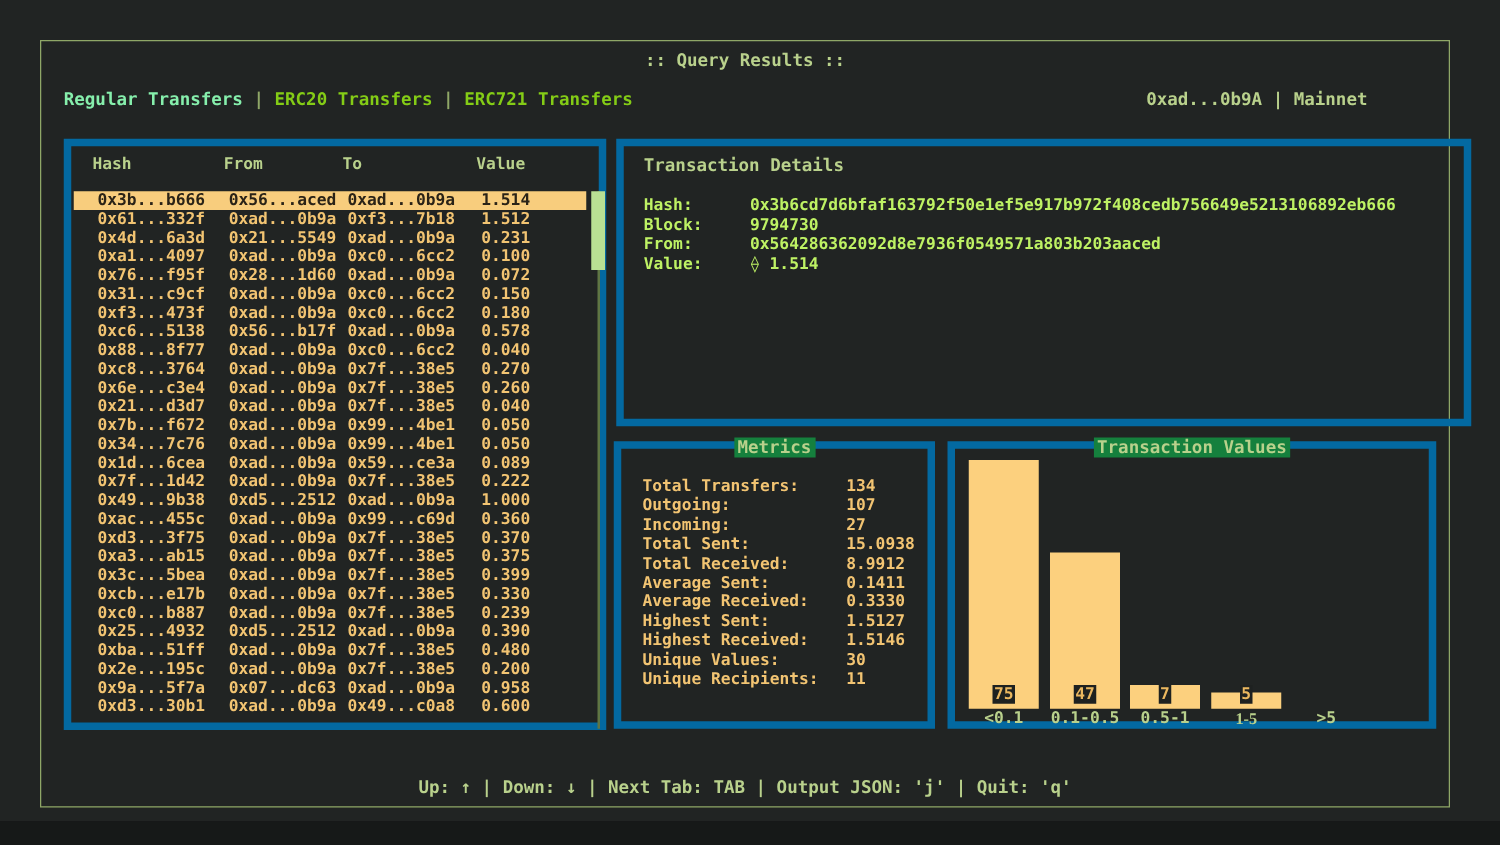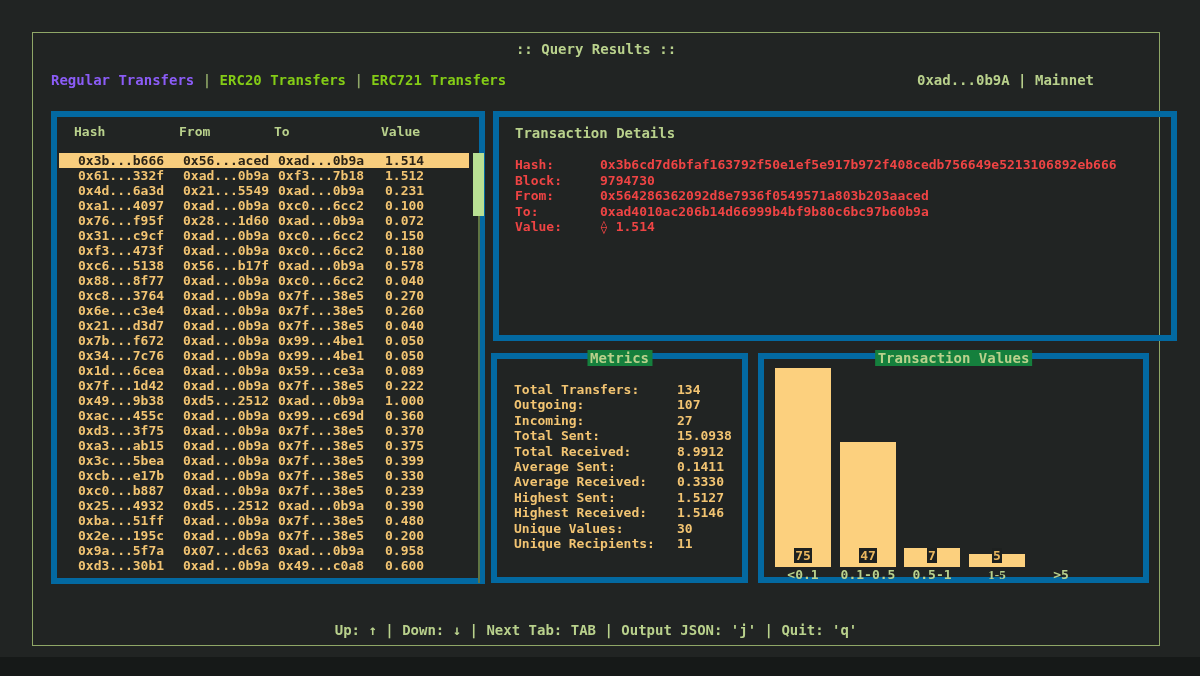--- a/index.html
+++ b/index.html
@@ -8,21 +8,21 @@
     background:#161918;
     font-family:"DejaVu Sans Mono", monospace;
     font-weight:700;
     -webkit-font-smoothing:antialiased;
   }
   .terminal{position:absolute;left:0;top:0;width:1200px;height:657px;background:#212423;}
   .win{position:absolute;left:32px;top:32px;width:1126px;height:612px;border:1px solid #8fa767;}
   .title{position:absolute;left:0;top:8px;width:100%;text-align:center;color:#b9d18c;font-size:14px;}
   .tabs{position:absolute;left:18px;top:39px;font-size:14px;white-space:pre;}
   .tab{color:#84cc16;cursor:pointer;}
-  .tab.active{color:#8b5cf6;}
+  .tab.active{color:#86efac;}
   .tab-sep{color:#8fa767;}
   .account{position:absolute;right:65px;top:39px;font-size:14px;color:#b9d18c;white-space:pre;}
   .panel{position:absolute;border:6px solid #0369a1;box-sizing:border-box;}
   .panel-title-embed{
     position:absolute;top:-9px;left:50%;transform:translateX(-50%);
     background:#15803d;color:#b9d18c;font-size:14px;padding:0 3px;white-space:nowrap;
   }
   
   .tbl{left:18px;top:78px;width:434px;height:473px;}
   .thead{position:absolute;left:2px;top:7px;width:410px;display:grid;
@@ -31,21 +31,21 @@
   .trows{position:absolute;left:2px;top:36px;width:410px;}
   .trow{display:grid;grid-template-columns:105px 95px 107px auto;padding-left:19px;
     height:15px;line-height:15px;font-size:13px;color:#f2c472;white-space:pre;cursor:pointer;}
   .trow.selected{background:#f8cd7d;color:#2a2317;}
   .vscroll-track{position:absolute;left:421px;top:36px;width:2px;height:430px;background:#5f7544;}
   .vscroll-thumb{position:absolute;left:416px;top:36px;width:11px;height:63px;background:#b9e093;}
   
   .details{left:460px;top:78px;width:684px;height:230px;}
   .details-title{position:absolute;left:16px;top:8px;color:#b9d18c;font-size:14px;}
   .dfields{position:absolute;left:16px;top:40px;font-size:13px;}
-  .dline{display:flex;height:15.5px;line-height:15.5px;color:#ef4444;white-space:pre;}
+  .dline{display:flex;height:15.5px;line-height:15.5px;color:#bef264;white-space:pre;}
   .dline .dlabel{width:85px;flex:none;}
   
   .metrics{left:458px;top:320px;width:257px;height:230px;}
   .mitems{position:absolute;left:17px;top:23px;font-size:13px;}
   .mline{display:flex;height:15.4px;line-height:15.4px;color:#f2c472;white-space:pre;}
   .mline .mlabel{width:163px;flex:none;}
   
   .chart{left:725px;top:320px;width:391px;height:230px;}
   .plot{position:absolute;left:0;top:0;width:100%;height:100%;}
   .bar{position:absolute;background:#fcd07e;}
@@ -110,21 +110,20 @@
       <div class="vscroll-track"></div>
       <div class="vscroll-thumb"></div>
     </div>
 
     <div class="panel details">
       <div class="details-title">Transaction Details</div>
       <div class="dfields">
           <div class="dline"><span class="dlabel">Hash:</span><span>0x3b6cd7d6bfaf163792f50e1ef5e917b972f408cedb756649e5213106892eb666</span></div>
           <div class="dline"><span class="dlabel">Block:</span><span>9794730</span></div>
           <div class="dline"><span class="dlabel">From:</span><span>0x564286362092d8e7936f0549571a803b203aaced</span></div>
-          <div class="dline"><span class="dlabel">To:</span><span>0xad4010ac206b14d66999b4bf9b80c6bc97b60b9a</span></div>
           <div class="dline"><span class="dlabel">Value:</span><span>⟠ 1.514</span></div>
         </div>
     </div>
 
     <div class="panel metrics">
       <span class="panel-title-embed">Metrics</span>
       <div class="mitems">
           <div class="mline"><span class="mlabel">Total Transfers:</span><span>134</span></div>
           <div class="mline"><span class="mlabel">Outgoing:</span><span>107</span></div>
           <div class="mline"><span class="mlabel">Incoming:</span><span>27</span></div>

